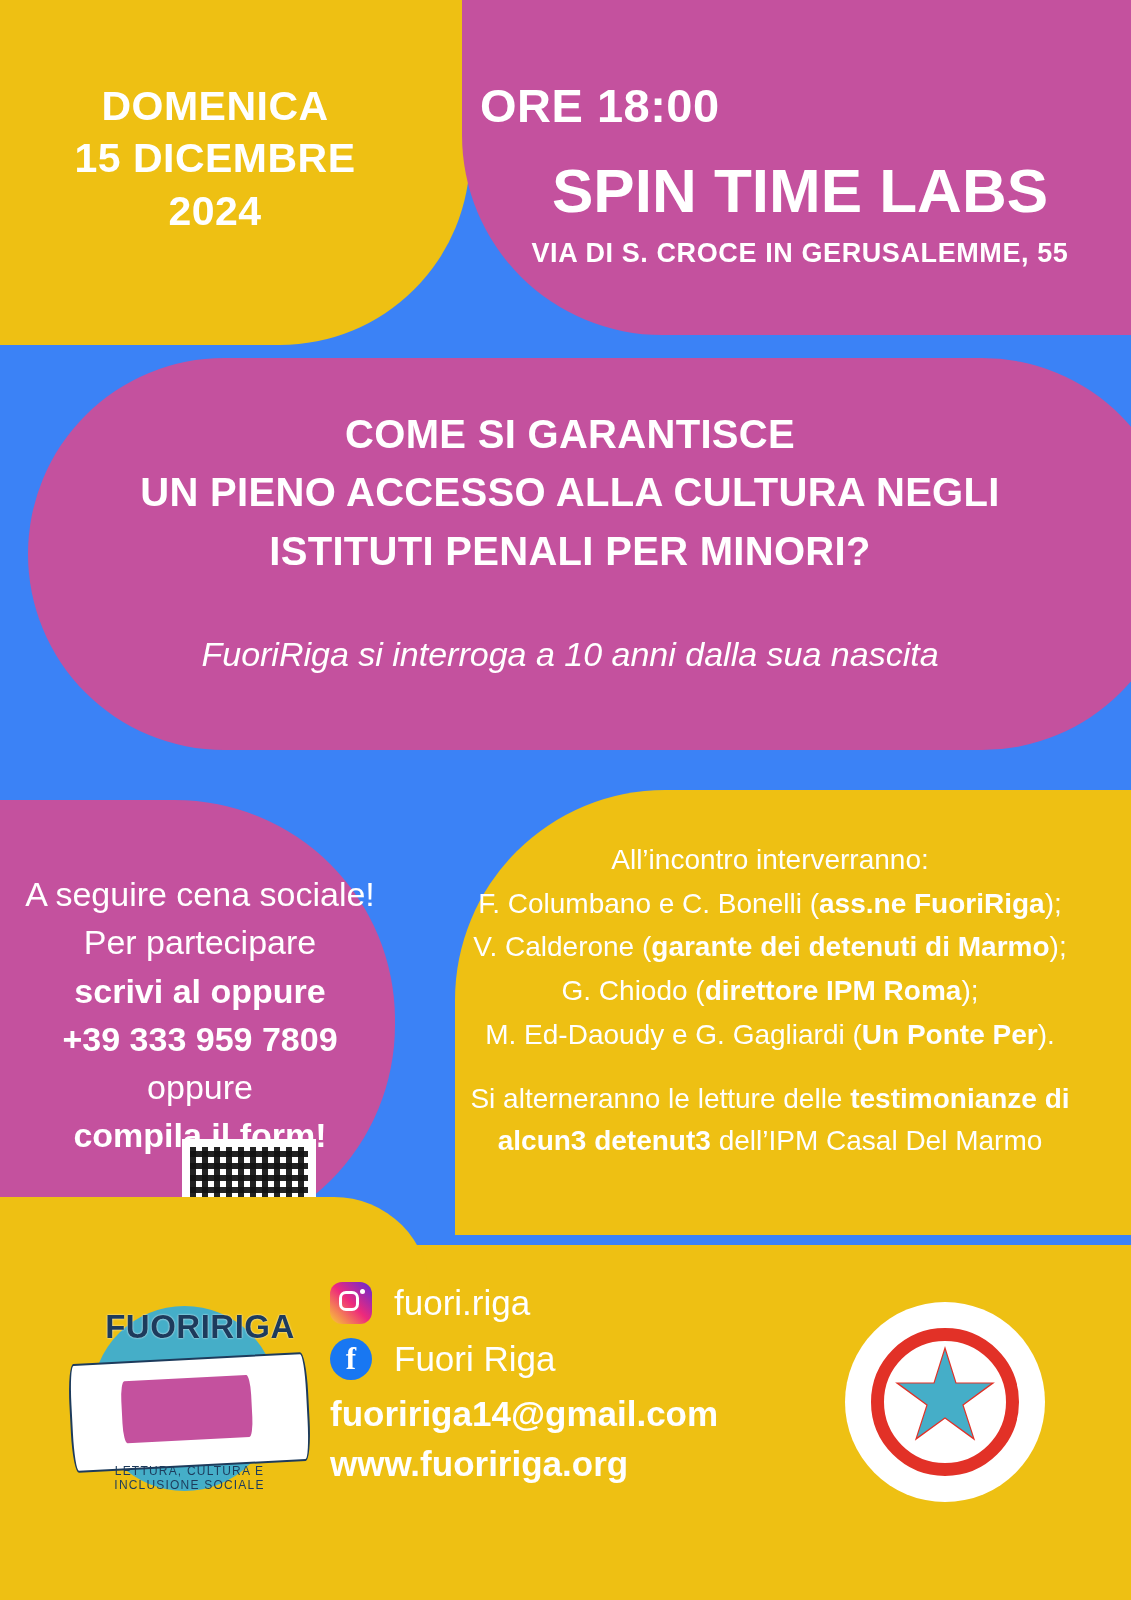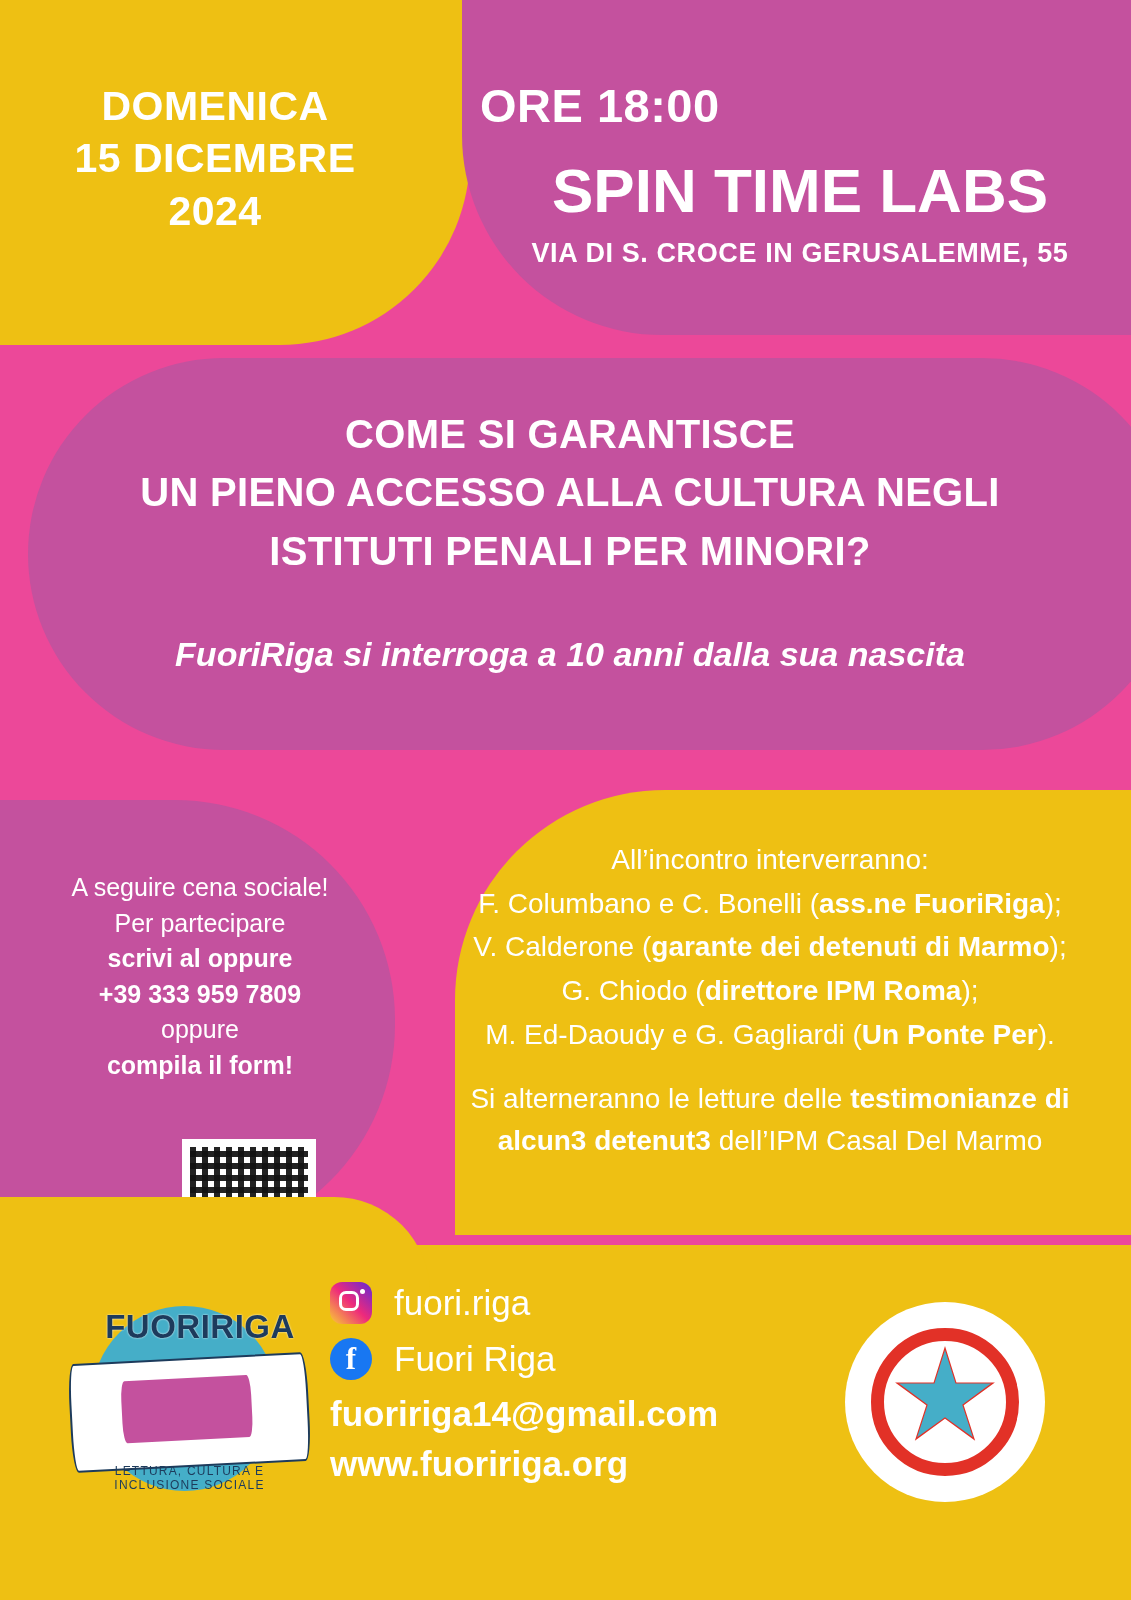--- a/index.html
+++ b/index.html
@@ -8,21 +8,21 @@
     background: #ffffff;
   }
   body {
     font-family: "Liberation Sans", sans-serif;
   }
   #poster {
     position: relative;
     width: 1131px;
     height: 1600px;
     overflow: hidden;
-    background: #ec4899;
+    background: #3b82f6;
   }
 
   
   .top-yellow {
     position: absolute;
     left: -40px;
     top: -40px;
     width: 510px;
     height: 385px;
     background: #eec013;
@@ -108,21 +108,21 @@
     line-height: 1.46;
     letter-spacing: 0.3px;
   }
   .subtitle-text {
     position: absolute;
     left: 40px;
     top: 635px;
     width: 1060px;
     text-align: center;
     color: #ffffff;
-    font-weight: bold;
+    font-weight: normal;
     font-style: italic;
     font-size: 34px;
   }
 
   
   .mid-magenta {
     position: absolute;
     left: -60px;
     top: 800px;
     width: 455px;
@@ -131,21 +131,21 @@
     border-top-right-radius: 220px;
     border-bottom-right-radius: 220px;
   }
   .mid-left-text {
     position: absolute;
     left: 0px;
     top: 870px;
     width: 400px;
     text-align: center;
     color: #ffffff;
-    font-size: 25px;
+    font-size: 34px;
     line-height: 1.42;
   }
   .mid-left-text .b { font-weight: bold; }
 
   
   .mid-yellow {
     position: absolute;
     left: 455px;
     top: 790px;
     width: 740px;

